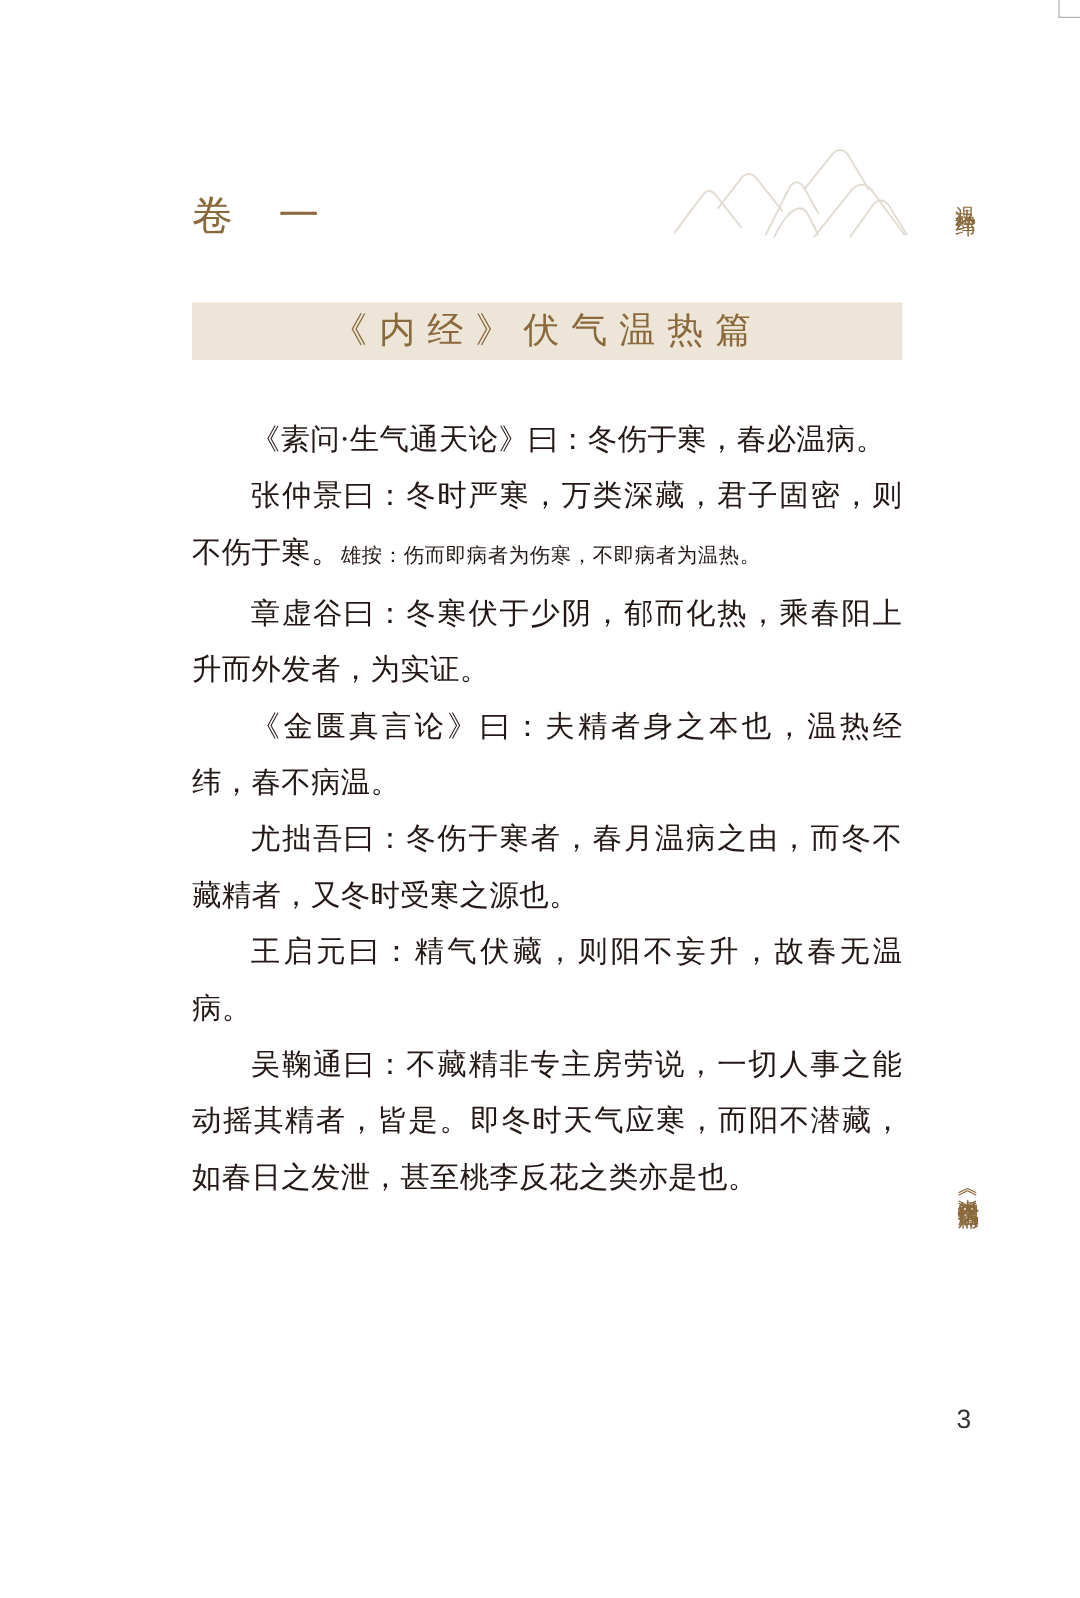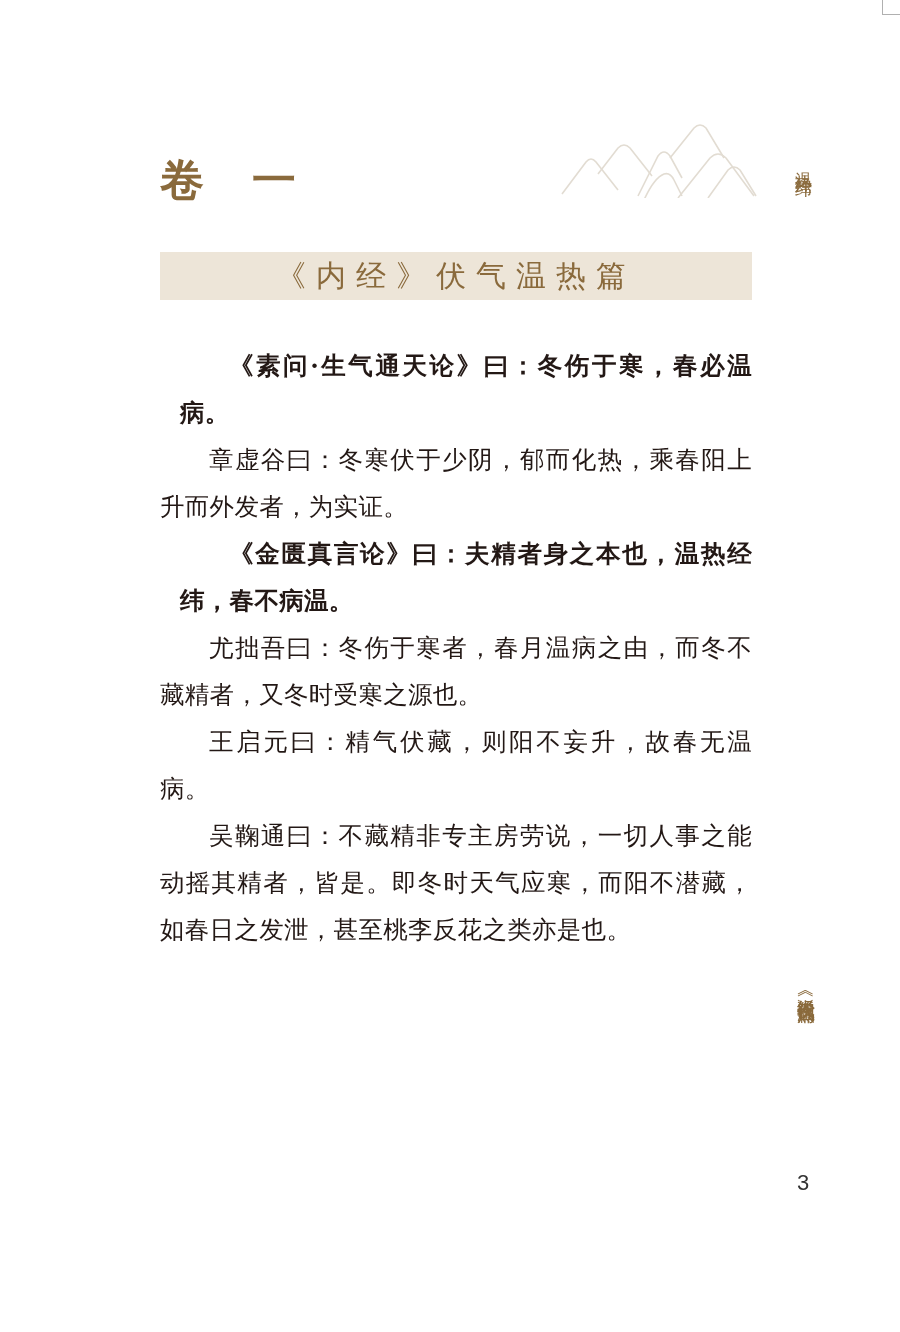--- a/index.html
+++ b/index.html
@@ -2,30 +2,30 @@
 <html><head>
   <meta charset="utf-8">
   <style>
     html, body { margin: 0; padding: 0; }
     body {
       width: 900px; height: 1332px; background: #ffffff; position: relative; overflow: hidden;
       font-family: "DejaVu Serif", "Liberation Serif", serif; color: #231815;
     }
     .crop-mark { position: absolute; top: 0; left: 882px; width: 18px; height: 14px;
       border-left: 1px solid #b0b0b0; border-bottom: 1px solid #b0b0b0; }
-    .chapter-title { position: absolute; left: 160px; top: 156px; font-size: 44px; font-weight: bold;
+    .chapter-title { position: absolute; left: 160px; top: 156px; font-size: 34px; font-weight: normal;
       color: #8a6a3c; letter-spacing: 2px; white-space: pre; line-height: 48px; }
     .mountains { position: absolute; left: 558px; top: 118px; width: 200px; height: 80px; }
     .banner { position: absolute; left: 160px; top: 252px; width: 592px; height: 48px; background: #ede5d8;
       display: flex; align-items: center; justify-content: center; }
     .banner-text { font-size: 30px; color: #8a6a3c; letter-spacing: 10px; line-height: 48px; }
     .body-text { position: absolute; left: 160px; top: 342px; width: 592px; }
     .para { font-size: 24.5px; line-height: 47px; text-indent: 2em; margin: 0; text-align: justify;
       text-align-last: left; letter-spacing: 0.3px; }
-    .para.bold { font-weight: bold; margin-left: 20px; }
+    .para.bold { font-weight: normal; }
     .para .note { font-size: 17px; letter-spacing: 0.5px; }
     .vrun { position: absolute; writing-mode: vertical-rl; color: #8a6a3c; }
     .vrun-book { left: 794px; top: 158px; font-size: 17px; letter-spacing: 3px; line-height: 20px; }
     .vrun-section { left: 796px; top: 984px; font-size: 18px; letter-spacing: 1px; line-height: 20px; }
     .page-number { position: absolute; left: 797px; top: 1170px; font-size: 22px; color: #333;
       font-family: "Liberation Sans", sans-serif; }
   </style>
 </head>
 <body>
 
@@ -42,20 +42,21 @@
   <path d="M120 80 L152 40 Q160 32 168 40 L196 78"></path>
   <path d="M150 80 L170 52 Q176 46 182 52 L198 78"></path>
 </svg>
 
 <div class="banner">
   <span class="banner-text">《内经》伏气温热篇</span>
 </div>
 
 <div class="body-text">
   <p class="para bold"><span>《素问·生气通天论》曰：冬伤于寒，春必温病。</span></p>
+  <p class="para"><span>张仲景曰：冬时严寒，万类深藏，君子固密，则不伤于寒。</span><span class="note">雄按：伤而即病者为伤寒，不即病者为温热。</span></p>
   <p class="para"><span>章虚谷曰：冬寒伏于少阴，郁而化热，乘春阳上升而外发者，为实证。</span></p>
   <p class="para bold"><span>《金匮真言论》曰：夫精者身之本也，温热经纬，春不病温。</span></p>
   <p class="para"><span>尤拙吾曰：冬伤于寒者，春月温病之由，而冬不藏精者，又冬时受寒之源也。</span></p>
   <p class="para"><span>王启元曰：精气伏藏，则阳不妄升，故春无温病。</span></p>
   <p class="para"><span>吴鞠通曰：不藏精非专主房劳说，一切人事之能动摇其精者，皆是。即冬时天气应寒，而阳不潜藏，如春日之发泄，甚至桃李反花之类亦是也。</span></p>
 </div>
 
 <div class="vrun vrun-book">温热经纬</div>
 <div class="vrun vrun-section">《内经》伏气温热篇</div>
 <div class="page-number">3</div>

